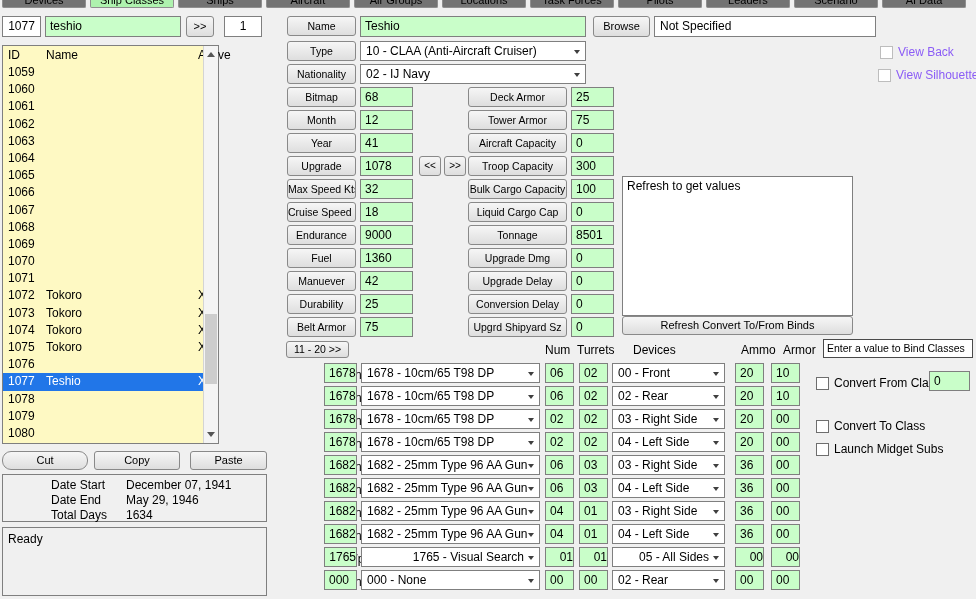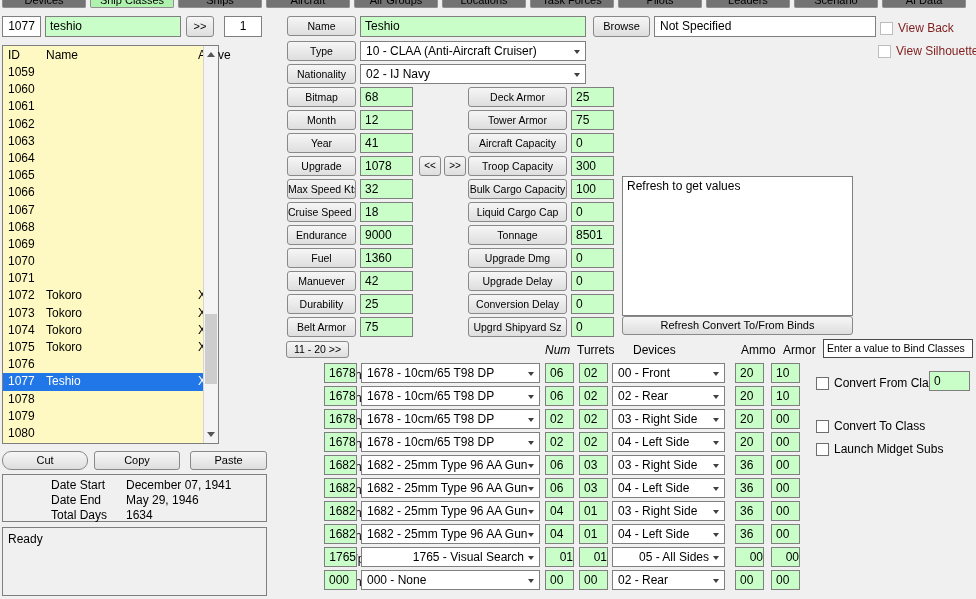--- a/index.html
+++ b/index.html
@@ -64,21 +64,21 @@
   .w-sel  { position:absolute; left:361px; width:179px; }
   .w-num  { position:absolute; left:545px; width:29px; }
   .w-tur  { position:absolute; left:579px; width:29px; }
   .w-face { position:absolute; left:612px; width:113px; }
   .w-ammo { position:absolute; left:735px; width:29px; }
   .w-armor{ position:absolute; left:771px; width:29px; }
   .whead { position:absolute; top:343px; font-size:12px; }
   
   .chk { position:absolute; display:flex; align-items:center; font-size:12px; white-space:nowrap; }
   .chk .box { width:13px; height:13px; background:#fff; border:1px solid #6e6e6e; margin-right:5px; flex:none; }
-  .chk.dim { color:#7f1d1d; } .chk.dim .box { border-color:#bdbdbd; }
+  .chk.dim { color:#8b5cf6;margin-top:24px; } .chk.dim .box { border-color:#bdbdbd; }
   .bindbox { background:#fff; border:1px solid #4a4a4a; font-size:10.5px; line-height:17px; padding-left:3px; white-space:nowrap; overflow:hidden; }
   .statusbox { padding:4px 0 0 5px; }
 </style>
 </head>
 <body>
 
 <div class="stage">
 
   <div class="tabs">
 
@@ -442,21 +442,21 @@
       <div class="frow" style="top: 317px;">
         <div class="btn lblbtn fr-label">Upgrd Shipyard Sz</div>
         <div class="green fr-value">0</div>
       </div>
     </div>
 
   <div class="abs" style="left:622px; top:176px; width:231px; height:140px; background:#fff; border:1px solid #7f7f7f; padding:2px 4px; font-size:12px;">Refresh to get values</div>
   <div class="abs btn" style="left:622px; top:316px; width:231px; height:19px; line-height:17px; font-size:11px;">Refresh Convert To/From Binds</div>
 
   <div class="abs btn" style="left:286px; top:341px; width:63px; height:17px; line-height:15px;">11 - 20  &gt;&gt;</div>
-  <span class="whead" style="left:545px;font-style:italic;">Num</span>
+  <span class="whead" style="left:545px;">Num</span>
   <span class="whead" style="left:577px;">Turrets</span>
   <span class="whead" style="left:633px;">Devices</span>
   <span class="whead" style="left:741px;">Ammo</span>
   <span class="whead" style="left:783px;">Armor</span>
   <div class="abs bindbox" style="left:823px; top:339px; width:150px; height:19px;">Enter a value to Bind Classes</div>
 
   <div>
 
       <div class="frow" style="top: 363px;">
         <span class="w-label">Wpn 1</span>

